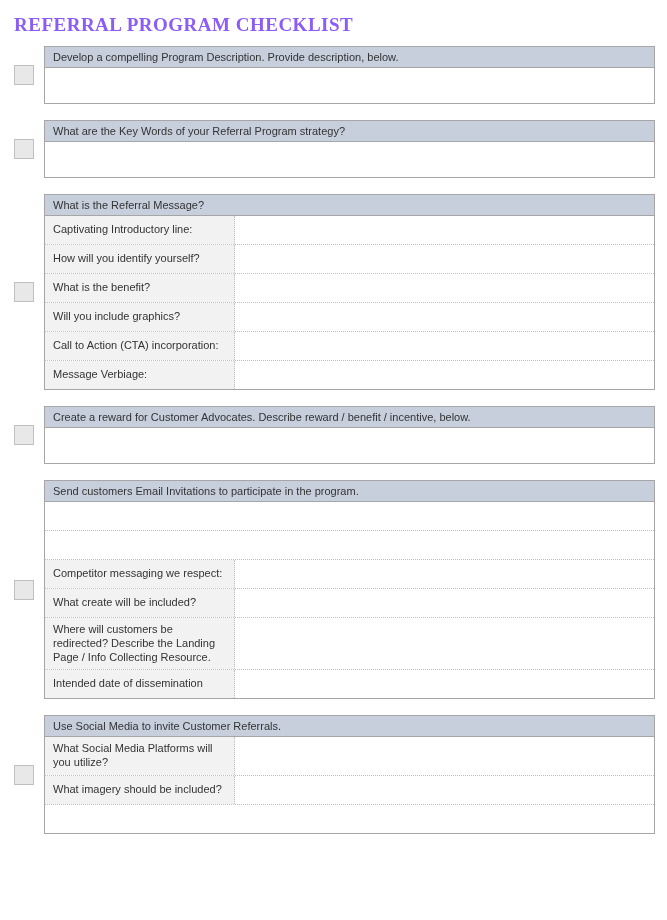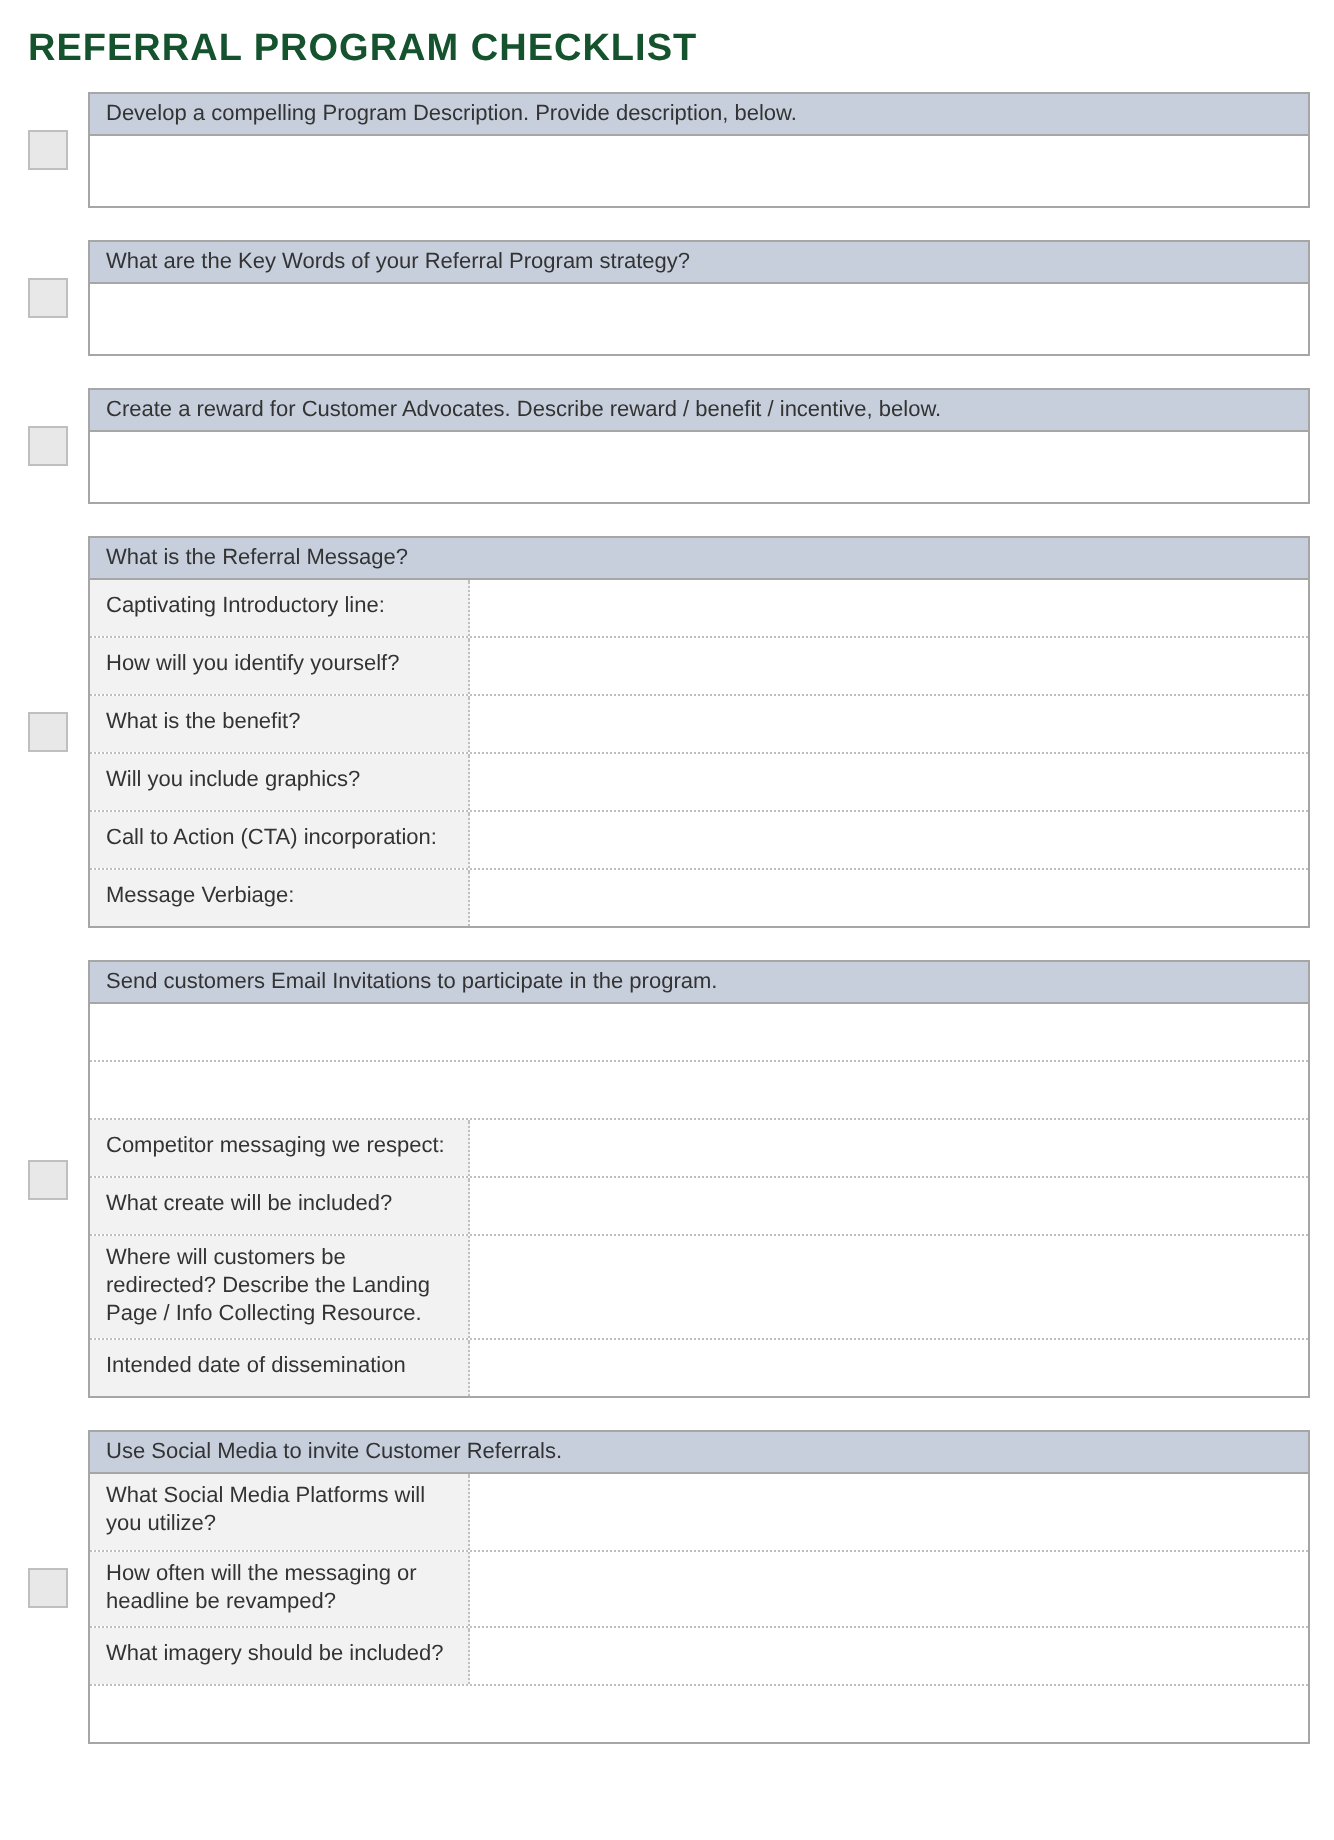--- a/index.html
+++ b/index.html
@@ -7,23 +7,24 @@
     font-family: "Century Gothic", "Avant Garde", "Futura", sans-serif;
     background: #ffffff;
     width: 667px;
     padding: 14px 12px 0 14px;
     color: #333;
   }
   .page-title {
     font-size: 19px;
     font-weight: bold;
     letter-spacing: 0.5px;
-    color: #14532d;
+    color: #8b5cf6;
     text-transform: uppercase;
     margin-bottom: 10px;
+    font-family: Liberation Serif, serif;
   }
   .section {
     display: flex;
     align-items: center;
     margin-bottom: 16px;
   }
   .checkbox-col {
     width: 30px;
     flex: 0 0 30px;
     padding-top: 0;
@@ -104,63 +105,63 @@
       <div class="content-col">
         <div class="header-bar">What are the Key Words of your Referral Program strategy?</div>
         <div class="textarea"></div>
       </div>
     </div>
     <div class="section">
       <div class="checkbox-col">
         <div class="checkbox"></div>
       </div>
       <div class="content-col">
+        <div class="header-bar">What is the Referral Message?</div>
+        <div class="sub-table">
+          <div class="sub-row">
+            <div class="sub-label">Captivating Introductory line:</div>
+            <div class="sub-value"></div>
+          </div>
+          <div class="sub-row">
+            <div class="sub-label">How will you identify yourself?</div>
+            <div class="sub-value"></div>
+          </div>
+          <div class="sub-row">
+            <div class="sub-label">What is the benefit?</div>
+            <div class="sub-value"></div>
+          </div>
+          <div class="sub-row">
+            <div class="sub-label">Will you include graphics?</div>
+            <div class="sub-value"></div>
+          </div>
+          <div class="sub-row">
+            <div class="sub-label">Call to Action (CTA) incorporation:</div>
+            <div class="sub-value"></div>
+          </div>
+          <div class="sub-row">
+            <div class="sub-label">Message Verbiage:</div>
+            <div class="sub-value"></div>
+          </div>
+        </div>
+      </div>
+    </div>
+    <div class="section">
+      <div class="checkbox-col">
+        <div class="checkbox"></div>
+      </div>
+      <div class="content-col">
         <div class="header-bar">Create a reward for Customer Advocates.  Describe reward / benefit / incentive, below.</div>
         <div class="textarea"></div>
       </div>
     </div>
     <div class="section">
       <div class="checkbox-col">
         <div class="checkbox"></div>
       </div>
       <div class="content-col">
-        <div class="header-bar">What is the Referral Message?</div>
-        <div class="sub-table">
-          <div class="sub-row">
-            <div class="sub-label">Captivating Introductory line:</div>
-            <div class="sub-value"></div>
-          </div>
-          <div class="sub-row">
-            <div class="sub-label">How will you identify yourself?</div>
-            <div class="sub-value"></div>
-          </div>
-          <div class="sub-row">
-            <div class="sub-label">What is the benefit?</div>
-            <div class="sub-value"></div>
-          </div>
-          <div class="sub-row">
-            <div class="sub-label">Will you include graphics?</div>
-            <div class="sub-value"></div>
-          </div>
-          <div class="sub-row">
-            <div class="sub-label">Call to Action (CTA) incorporation:</div>
-            <div class="sub-value"></div>
-          </div>
-          <div class="sub-row">
-            <div class="sub-label">Message Verbiage:</div>
-            <div class="sub-value"></div>
-          </div>
-        </div>
-      </div>
-    </div>
-    <div class="section">
-      <div class="checkbox-col">
-        <div class="checkbox"></div>
-      </div>
-      <div class="content-col">
         <div class="header-bar">Send customers Email Invitations to participate in the program.</div>
         <div class="sub-table">
           <div class="sub-row">
             <div class="sub-value"></div>
           </div>
           <div class="sub-row">
             <div class="sub-value"></div>
           </div>
           <div class="sub-row">
             <div class="sub-label">Competitor messaging we respect:</div>
@@ -183,24 +184,20 @@
     </div>
     <div class="section">
       <div class="checkbox-col">
         <div class="checkbox"></div>
       </div>
       <div class="content-col">
         <div class="header-bar">Use Social Media to invite Customer Referrals.</div>
         <div class="sub-table">
           <div class="sub-row">
             <div class="sub-label">What Social Media Platforms will you utilize?</div>
-            <div class="sub-value"></div>
-          </div>
-          <div class="sub-row">
-            <div class="sub-label">How often will the messaging or headline be revamped?</div>
             <div class="sub-value"></div>
           </div>
           <div class="sub-row">
             <div class="sub-label">What imagery should be included?</div>
             <div class="sub-value"></div>
           </div>
           <div class="sub-row">
             <div class="sub-value"></div>
           </div>
         </div>

